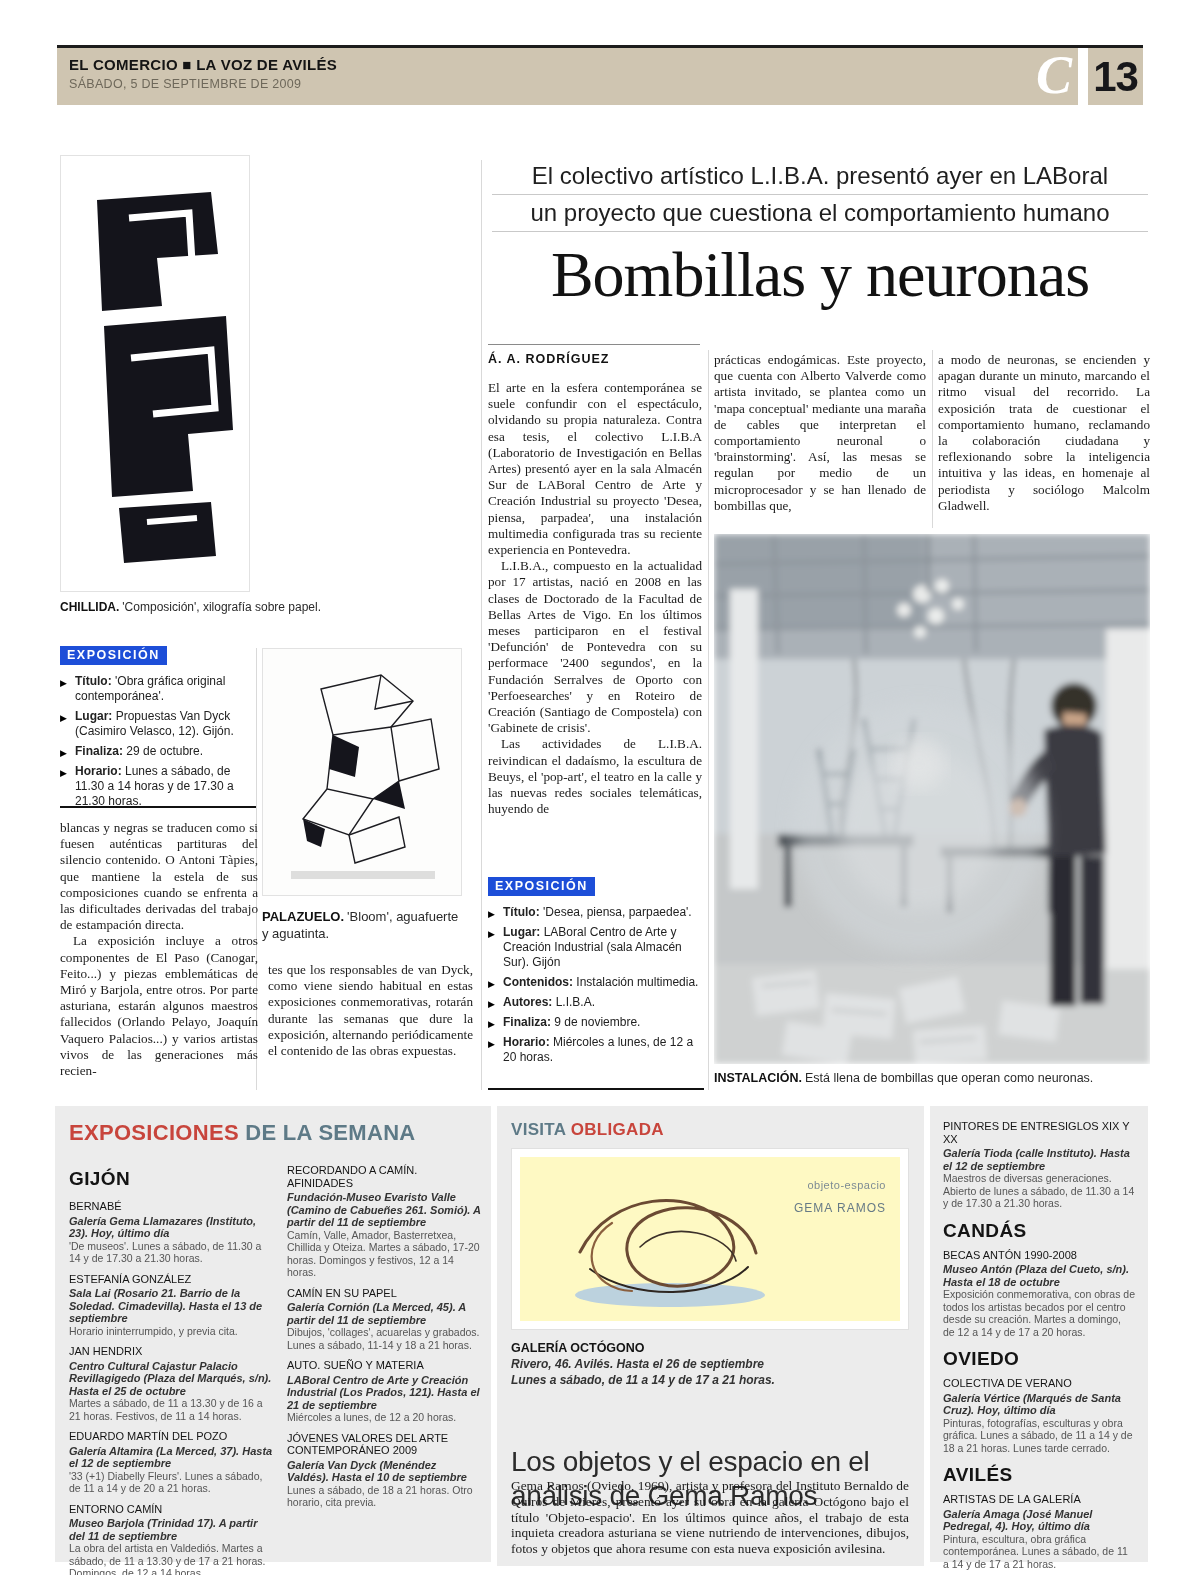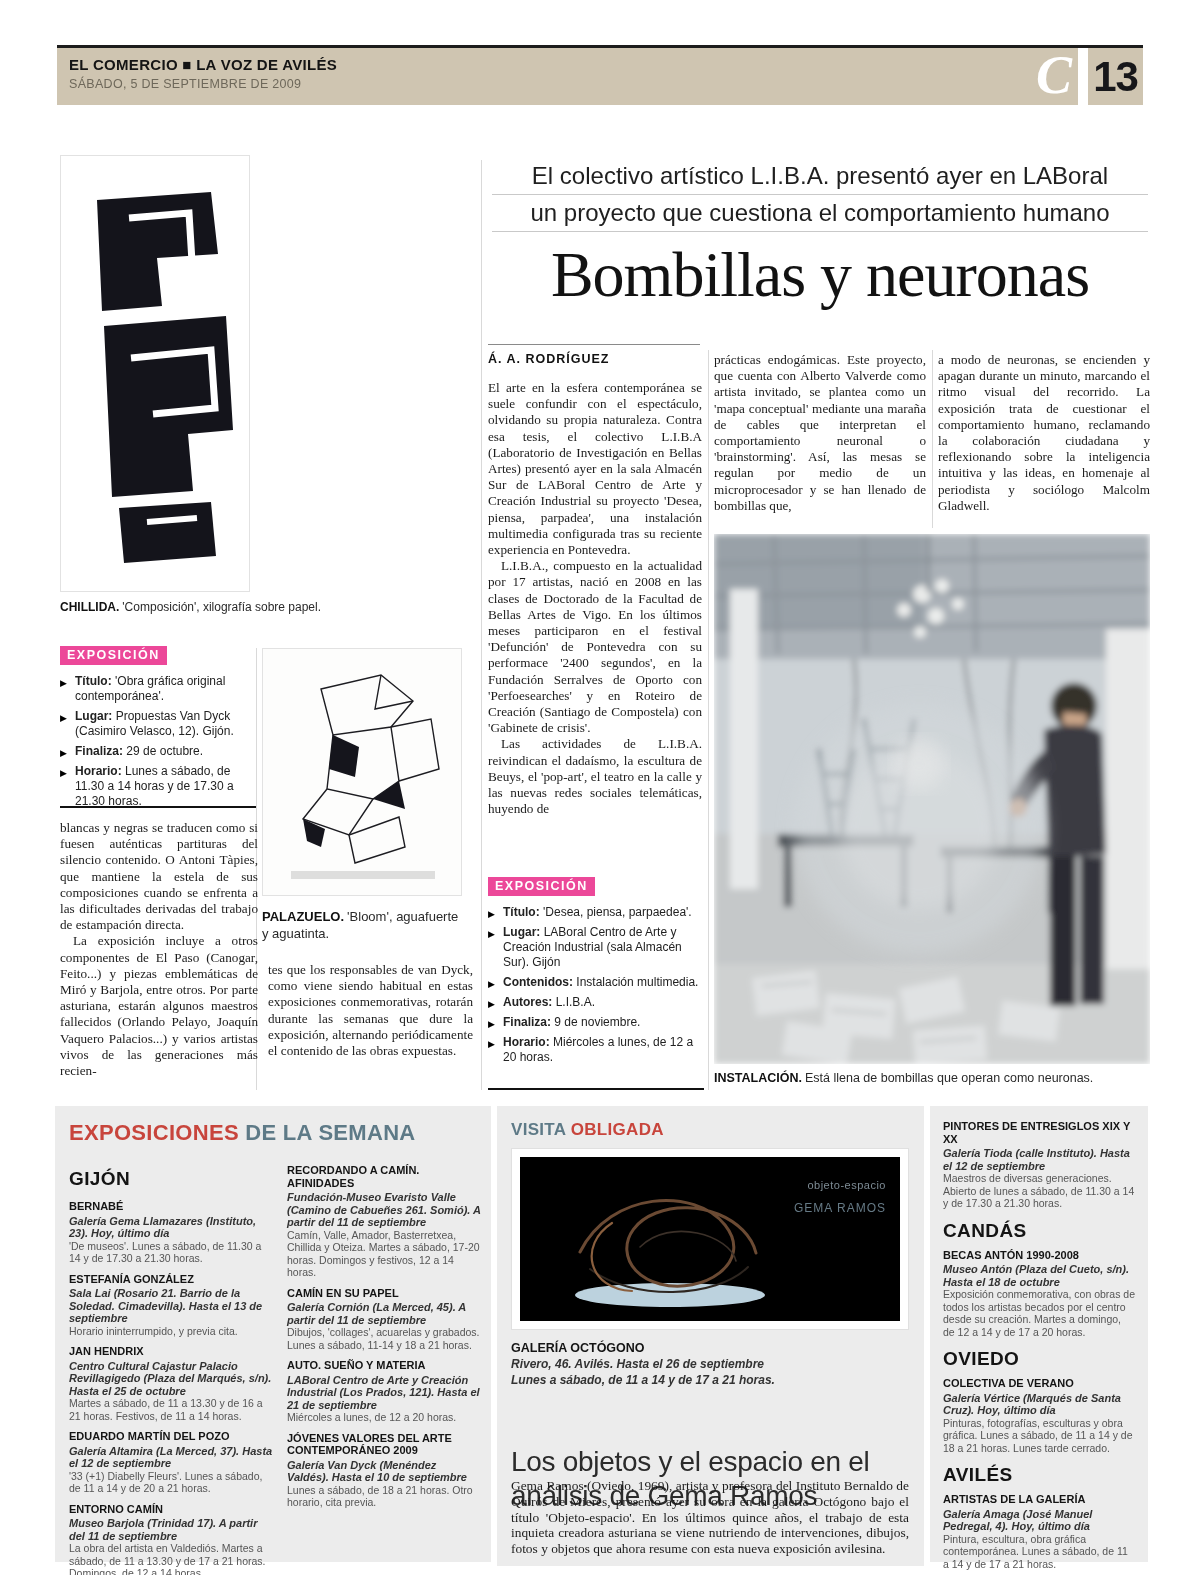--- a/index.html
+++ b/index.html
@@ -22,21 +22,21 @@
   
   .img-frame { background:#fff; border:1px solid #e2e2e2; }
   .img-frame svg { display:block; }
 
   
   .cap { font-size:12px; line-height:15px; color:#2a2a2a; }
   .cap b { color:#111; margin-right:3px;text-align:center; }
 
   
   .expo-box { background:#fff; border-bottom:2px solid #111; padding:0 0 8px 0; }
-  .expo-tab { display:inline-block; background:#ec4899; color:#fff; font-weight:bold;
+  .expo-tab { display:inline-block; background:#1d4ed8; color:#fff; font-weight:bold;
               font-size:12.5px; letter-spacing:1.5px; padding:2px 7px 3px; margin-bottom:4px; }
   .expo-item { position:relative; padding-left:15px; font-size:12px; line-height:15px; margin-top:5px; color:#222; }
   .expo-item .arr { position:absolute; left:0; top:2px; font-size:9px; color:#000; }
 
   
   .kicker-line { font-size:24px; line-height:36px; text-align:center; color:#1f1f1f;
                  border-bottom:1px solid #c9c9c9; }
   .headline { font-family:"Liberation Serif",serif; font-size:64px; letter-spacing:-1px;
               text-align:center; color:#121212; }
   .byline { border-top:1px solid #8a8a8a; padding-top:7px; font-size:12.5px; font-weight:bold;
@@ -44,21 +44,21 @@
   .art-col p { font-family:"Liberation Serif",serif; font-size:13.2px; line-height:16.2px;
                text-align:justify; color:#1b1b1b; }
   .art-col p.ind { text-indent:13px; }
 
   
   .panel { background:#ececec; }
   .sec-title { font-size:22px; font-weight:bold; letter-spacing:.3px; }
   .red { color:#c8453c; } .slate { color:#5e7a87;text-align:center; }
   .city-head { font-size:19px; font-weight:bold; color:#141414; letter-spacing:.4px; }
   .listing { margin-bottom:8px; }
-  .l-name { font-size:11px; font-weight:bold; line-height:12.5px; color:#141414; margin-bottom:2px; }
+  .l-name { font-size:11px; font-weight:normal; line-height:12.5px; color:#141414; margin-bottom:2px; }
   .l-venue { font-size:11px; font-weight:bold; font-style:italic; line-height:12.5px; color:#333; }
   .l-details { font-size:10.5px; line-height:12.5px; color:#555; }
 
   .visita-title { font-size:17px; font-weight:bold; letter-spacing:.3px; }
   .art-label1 { font-size:11px; color:#7d8b94; letter-spacing:.5px; }
   .art-label2 { font-size:12px; color:#667a86; letter-spacing:1px; }
   .oct-name { font-size:12.5px; font-weight:bold; color:#141414; line-height:16px; }
   .oct-line { font-size:12px; font-weight:bold; font-style:italic; color:#333; line-height:16px; }
   .gema-head { font-size:28px; line-height:34px; color:#2b2b2b; letter-spacing:-.3px;margin-top:43px; }
   .gema-body { font-family:"Liberation Serif",serif; font-size:13.4px; line-height:15.8px;
@@ -310,21 +310,21 @@
       </div>
     </div>
   </div>
 
   <div class="abs panel" style="left:497px; top:1106px; width:427px; height:460px;">
     <div class="visita-title" style="position:absolute; left:14px; top:14px;">
       <span class="slate">VISITA</span>
       <span class="red">OBLIGADA</span>
     </div>
     <div style="position:absolute; left:14px; top:42px; width:398px; height:182px; background:#ffffff; border:1px solid #e0e0e0; padding:8px;">
-      <div style="position:relative; width:100%; height:100%; background:#000000; overflow:hidden;">
+      <div style="position:relative; width:100%; height:100%; background:#fef9c3; overflow:hidden;">
         <svg width="380" height="164" viewBox="0 0 380 164" style="display:block;">
           <ellipse cx="150" cy="138" rx="95" ry="12" fill="#bcd2de"></ellipse>
           <g fill="none" stroke-linecap="round">
             <path d="M60,95 C90,34 175,30 205,68 C235,106 182,138 140,127 C98,116 95,72 136,56 C177,40 228,62 236,96" stroke="#6b4a33" stroke-width="3"></path>
             <path d="M70,112 C112,144 196,142 228,110" stroke="#2e2620" stroke-width="2"></path>
             <path d="M92,66 C58,88 68,132 112,134" stroke="#8a5f3e" stroke-width="2.2"></path>
             <path d="M120,90 C150,60 210,78 216,104" stroke="#3c3129" stroke-width="1.6"></path>
           </g>
         </svg>
         <div class="art-label1" style="position:absolute; right:14px; top:22px; text-align:left;">objeto-espacio</div>

